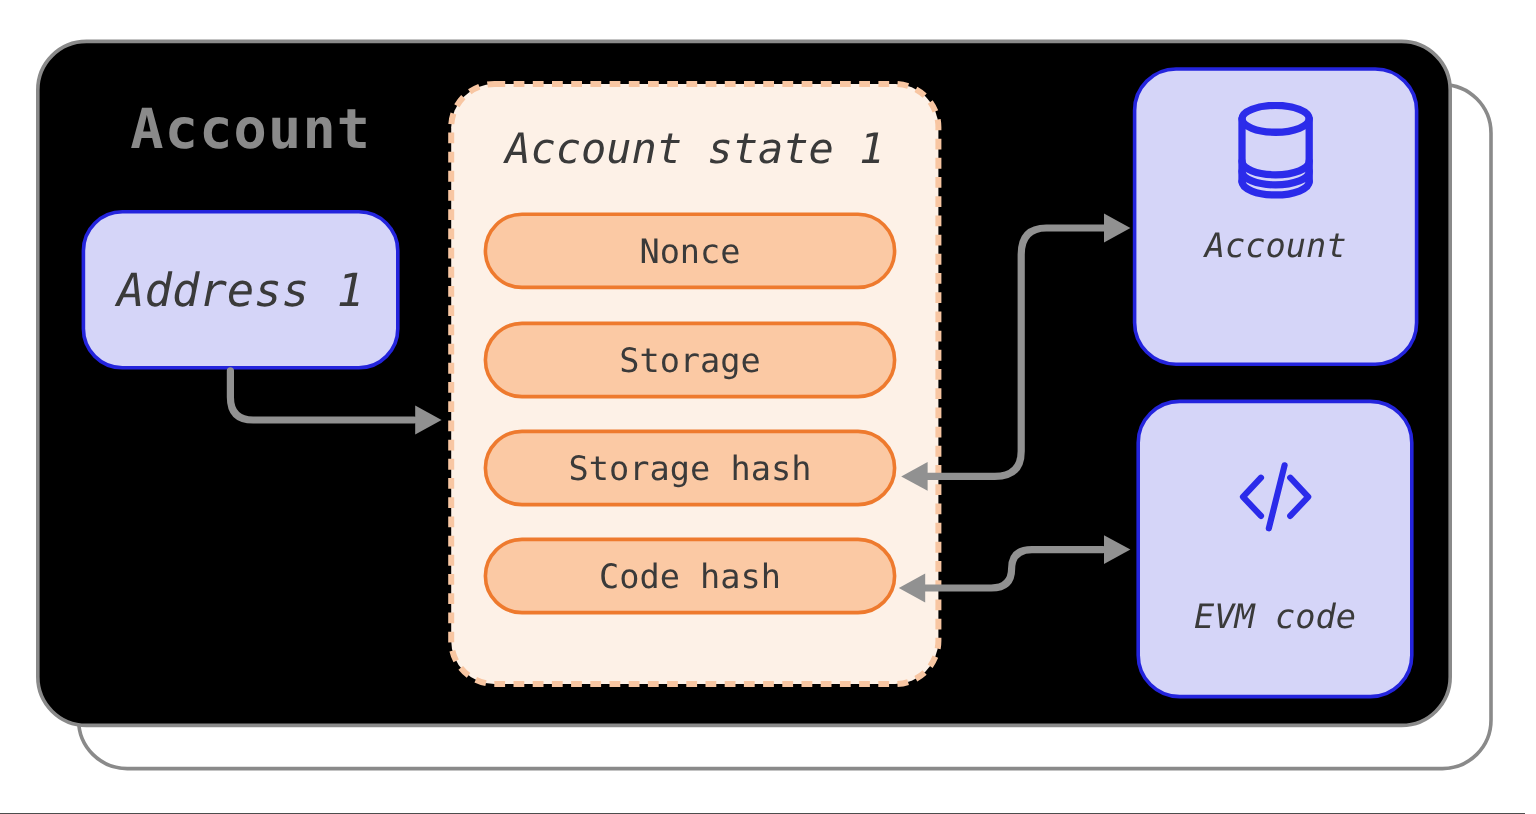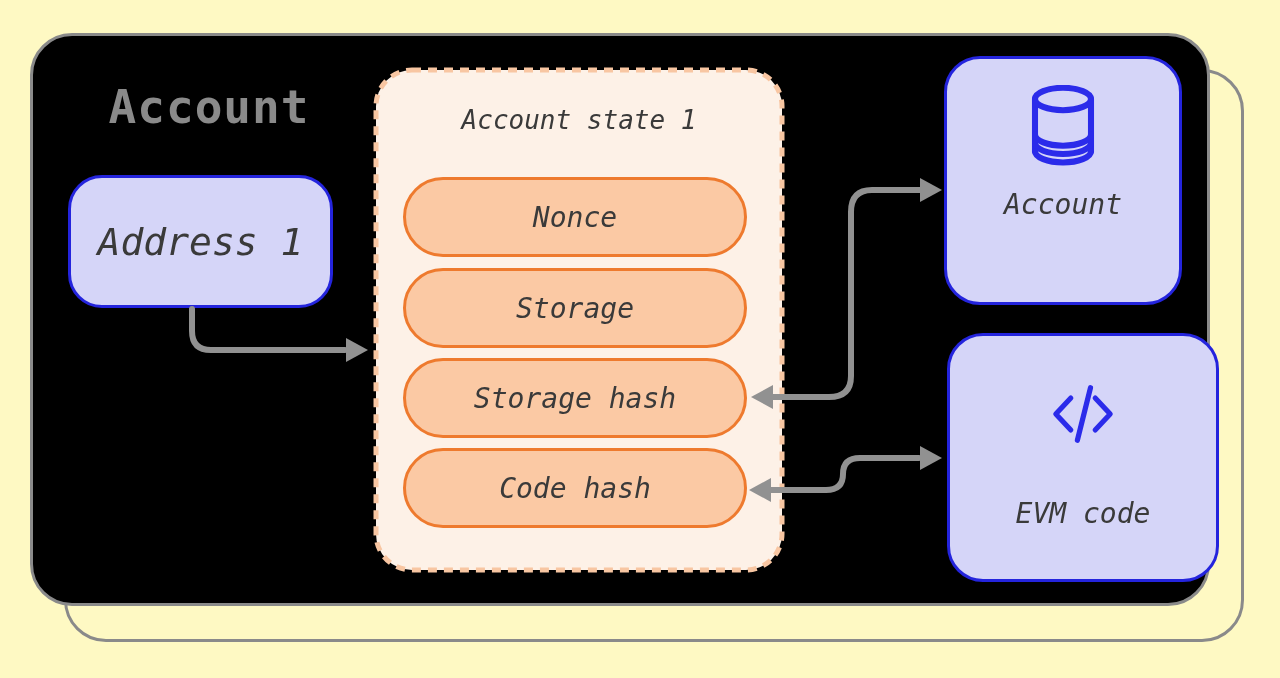--- a/index.html
+++ b/index.html
@@ -1,17 +1,17 @@
 <!DOCTYPE html>
 <html><head>
 <meta charset="utf-8">
 <style>
   html,body{margin:0;padding:0;background:#000;}
   #stage{
-    position:relative;width:1280px;height:678px;background:#fef9c3;overflow:hidden;
+    position:relative;width:1280px;height:678px;background:#ffffff;overflow:hidden;
     font-family:"DejaVu Sans Mono","Liberation Mono",monospace;
   }
   
   .shadow-rect{
     position:absolute;left:64px;top:69px;width:1180px;height:573px;
     border:3px solid #8a8a8a;border-radius:42px;background:transparent;box-sizing:border-box;
   }
   .outer-card{
     position:absolute;left:30px;top:33px;width:1180px;height:573px;
     border:3px solid #8a8a8a;border-radius:42px;background:#000;box-sizing:border-box;
@@ -25,36 +25,36 @@
     background:#d5d5f8;border:3px solid #2424dd;border-radius:34px;box-sizing:border-box;
     display:flex;align-items:center;justify-content:center;
     font-style:italic;font-size:38px;color:#3a3a3a;
   }
   .state-box{
     position:absolute;left:373px;top:67px;width:412px;height:506px;box-sizing:border-box;
   }
   .state-box .dash-bg{position:absolute;left:0;top:0;width:100%;height:100%;}
   .state-title{
     position:absolute;left:0;top:38px;width:100%;text-align:center;
-    font-style:italic;font-size:26px;color:#3a3a3a;
+    font-style:italic;font-size:35px;color:#3a3a3a;
   }
   .pill{
-    position:absolute;left:30px;width:344px;height:80px;
+    position:absolute;left:30px;width:344px;height:64px;
     background:#fbc9a4;border:3px solid #ee7a2e;border-radius:40px;box-sizing:border-box;
     display:flex;align-items:center;justify-content:center;
-    font-style:italic;font-size:28px;color:#3a3a3a;
+    font-size:28px;color:#3a3a3a;
   }
   .pill.p0{top:110px}.pill.p1{top:201px}.pill.p2{top:291px}.pill.p3{top:381px}
   .node-box{
     position:absolute;background:#d5d5f8;border:3px solid #2424dd;border-radius:36px;
     box-sizing:border-box;display:flex;flex-direction:column;align-items:center;
     font-style:italic;font-size:28px;color:#3a3a3a;text-align:center;
   }
   .storage-box{left:944px;top:56px;width:238px;height:249px;}
-  .evm-box{left:947px;top:333px;width:272px;height:249px;}
+  .evm-box{left:947px;top:333px;width:231px;height:249px;}
   .node-label{line-height:43px;}
   .storage-box .node-icon{margin-top:26px;}
   .storage-box .node-label{margin-top:14px;}
   .evm-box .node-icon{margin-top:48px;}
   .evm-box .node-label{margin-top:48px;}
   .arrow-layer{position:absolute;left:0;top:0;width:1280px;height:678px;pointer-events:none;}
 </style>
 </head>
 <body>
 

